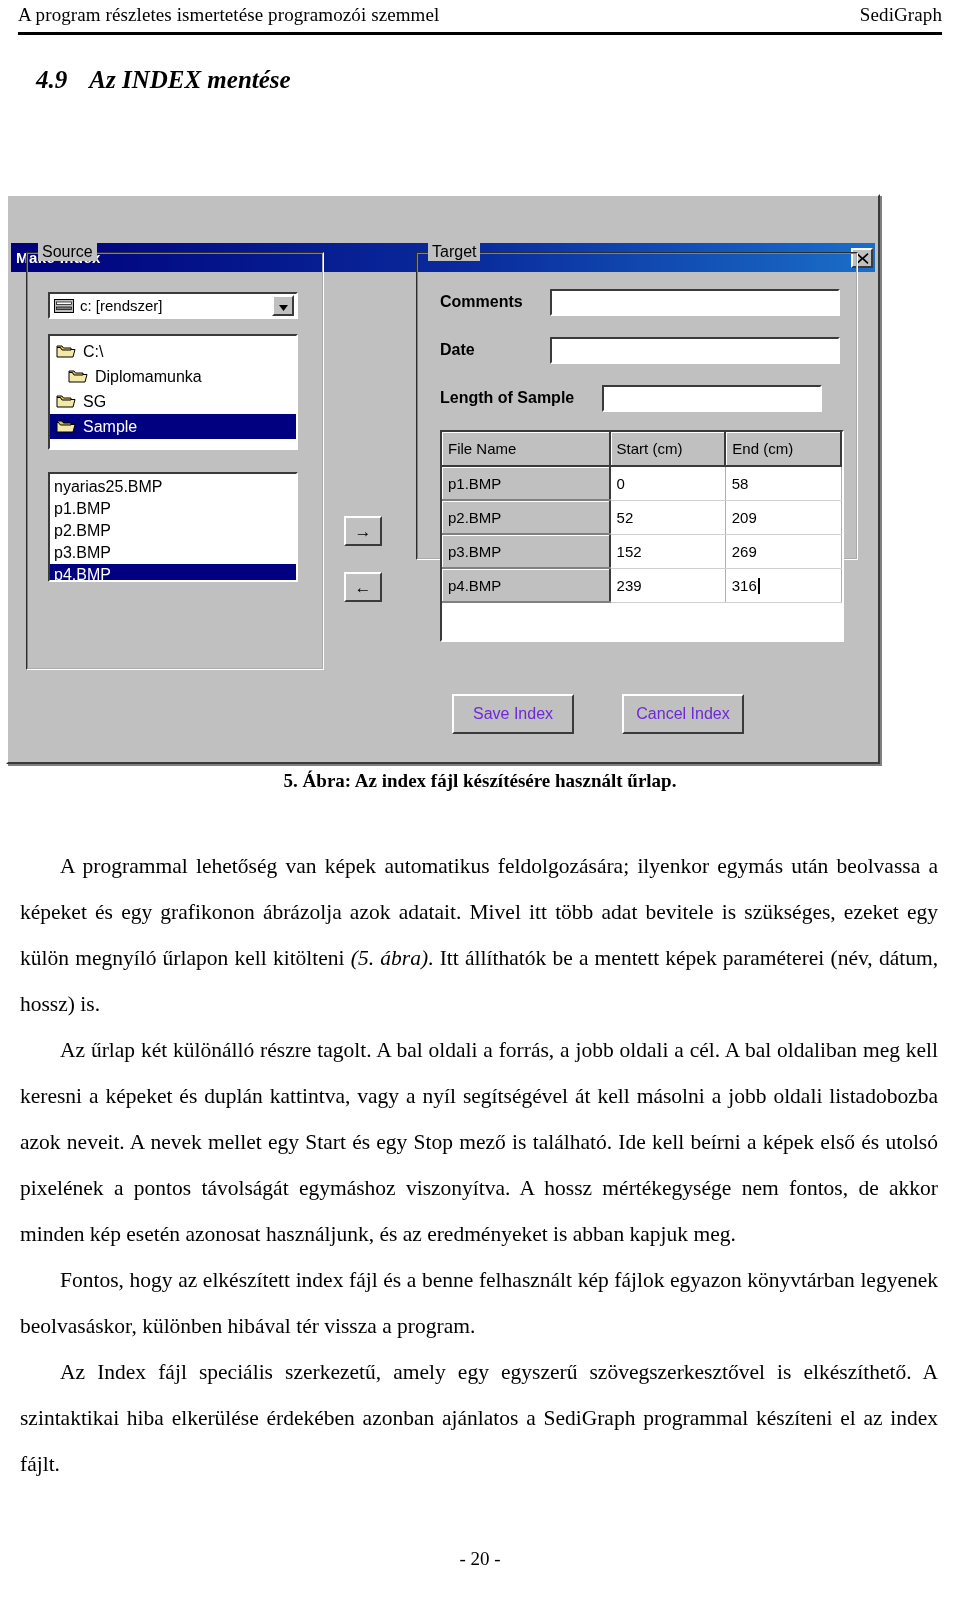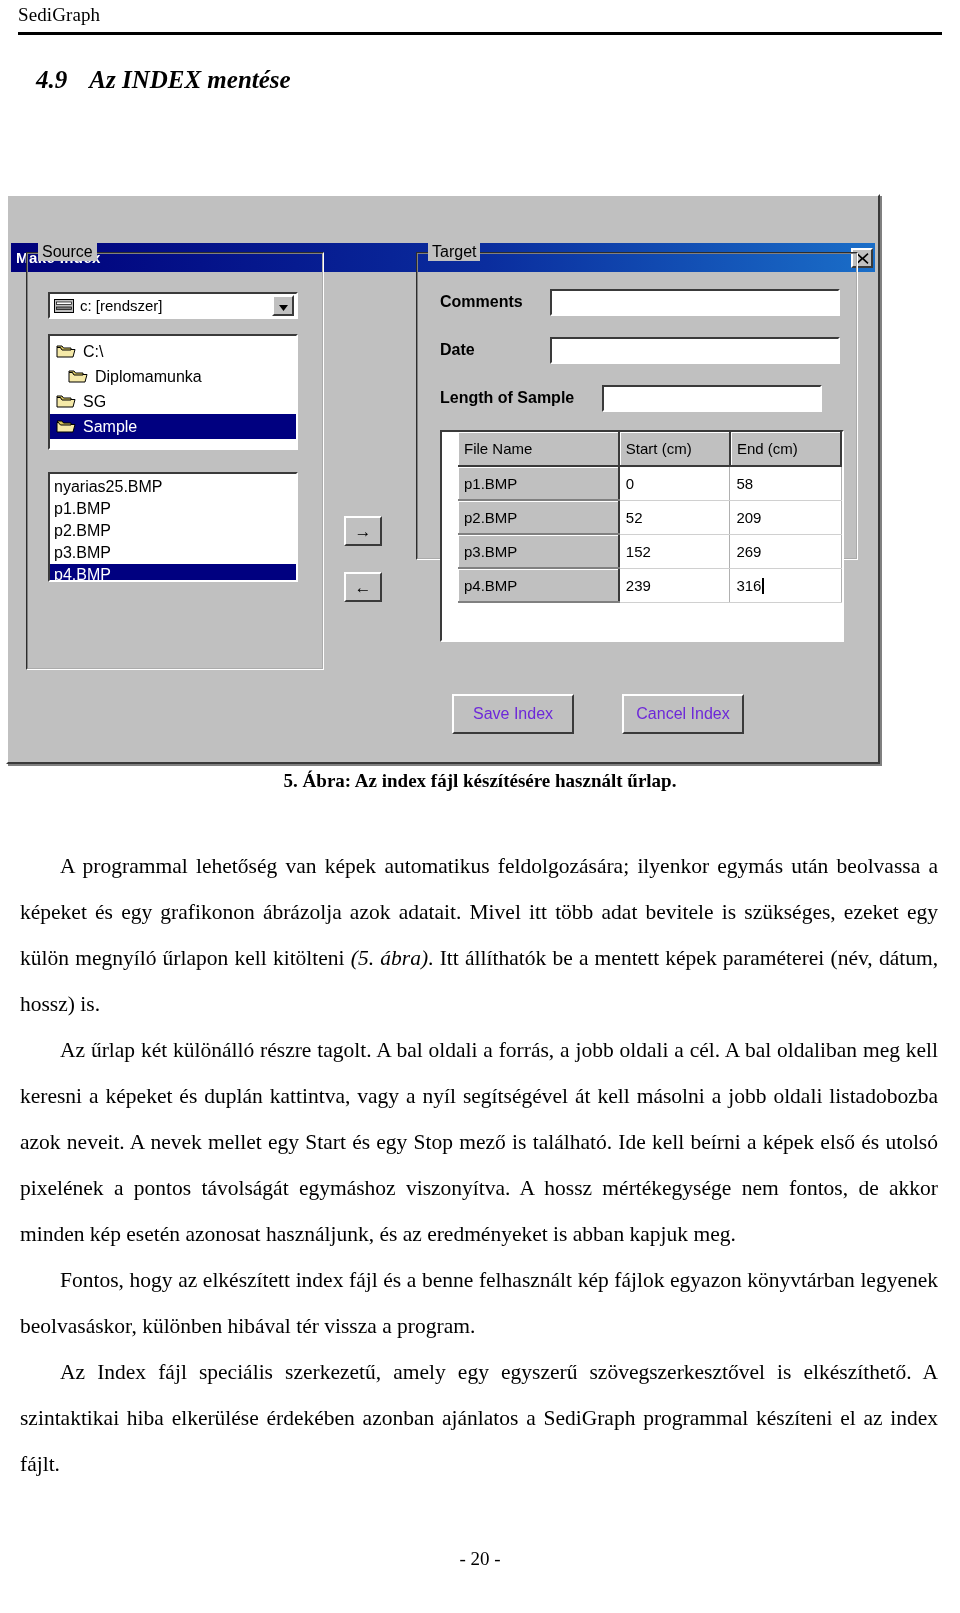--- a/index.html
+++ b/index.html
@@ -110,21 +110,20 @@
   #target-group { left: 408px; top: 56px; width: 442px; height: 308px; }
 
   
   .sunken {
     background: #ffffff;
     border-top: 2px solid #3a3a3a;
     border-left: 2px solid #3a3a3a;
     border-right: 2px solid #ffffff;
     border-bottom: 2px solid #ffffff;
     box-sizing: border-box;
-    padding-left: 16px;
   }
 
   
   .drive-combo {
     position: absolute;
     left: 20px; top: 38px;
     width: 250px; height: 27px;
     display: flex;
     align-items: center;
     padding-left: 4px;
@@ -325,20 +324,21 @@
     position: absolute;
     left: 0; right: 0; top: 1548px;
     text-align: center;
     font-size: 19px;
   }
 </style>
 </head>
 <body>
 
 <div class="page-header">
+  <span class="hdr-left">A program részletes ismertetése programozói szemmel</span>
   <span class="hdr-right">SediGraph</span>
 </div>
 <div class="header-rule"></div>
 
 <div class="section-heading">
   <span class="sec-num">4.9</span><span>Az INDEX mentése</span>
 </div>
 
 <div class="dialog">
 

